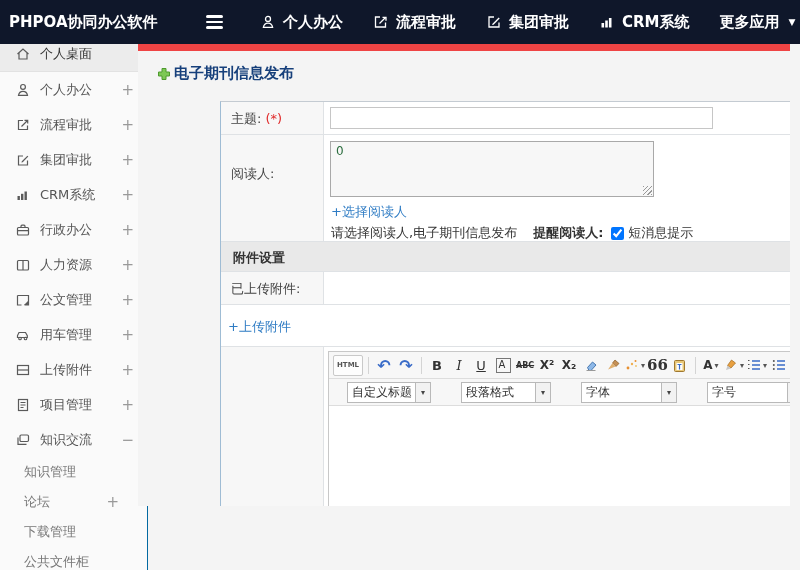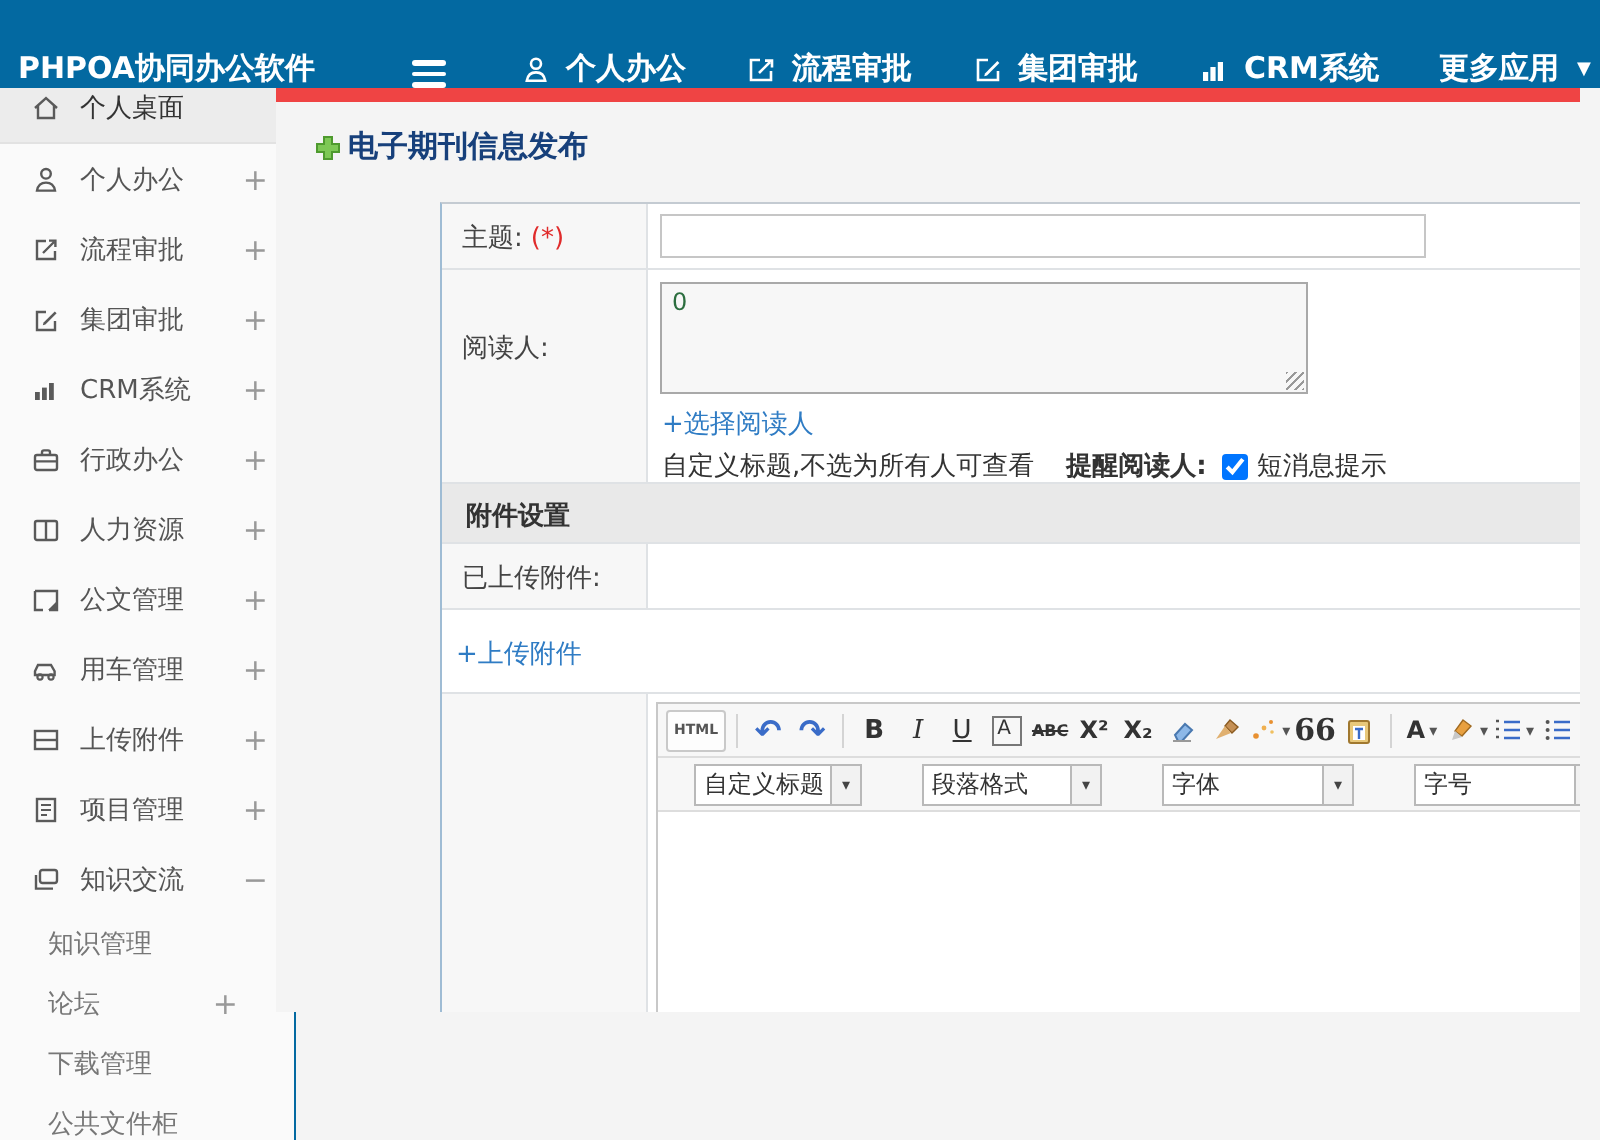--- a/index.html
+++ b/index.html
@@ -2,21 +2,21 @@
 <html><head>
 <meta charset="utf-8">
 <style>
   * { margin:0; padding:0; box-sizing:border-box; }
   html,body { width:800px; height:570px; overflow:hidden;
     font-family:"DejaVu Sans","Liberation Sans",sans-serif; background:#f4f4f4; }
   .screen { position:relative; width:800px; height:570px; overflow:hidden; }
 
   
   .topbar { position:absolute; top:0; left:0; width:800px; height:44px;
-    background:#0369a1; color:#fff; display:flex; align-items:flex-end; z-index:5; }
+    background:#0f172a; color:#fff; display:flex; align-items:center; z-index:5; }
   .logo { width:166px; padding-left:9px; font-size:15px; font-weight:bold; letter-spacing:0; }
   .hamburger { width:20px; height:14px; margin-left:40px; display:flex; flex-direction:column;
     justify-content:space-between; cursor:pointer; }
   .hamburger span { display:block; width:17px; height:2.6px; background:#fff; border-radius:2px; }
   .topnav { display:flex; align-items:center; margin-left:34px; gap:30px; }
   .topnav .nav-item { display:flex; align-items:center; gap:7px; color:#fff; font-size:15px;
     font-weight:bold; cursor:pointer; white-space:nowrap; }
   .topnav svg { display:block; }
   .caret { font-size:9px; margin-left:2px; }
 
@@ -333,21 +333,21 @@
       </div>
 
       <div class="frow row-readers">
         <div class="flabel">
           <span>阅读人:</span>
         </div>
         <div class="fcontent">
           <div class="readers-box">0</div>
           <a class="link select-readers">+选择阅读人</a>
           <div class="readers-hint">
-            <span>自定义标题,不选为所有人可查看</span>
+            <span>请选择阅读人,电子期刊信息发布</span>
             <span class="remind">提醒阅读人:</span>
             <input type="checkbox" checked="" style="">
             <span>短消息提示</span>
           </div>
         </div>
       </div>
 
       <div class="frow row-section">
         <div class="section-cell">附件设置</div>
       </div>

